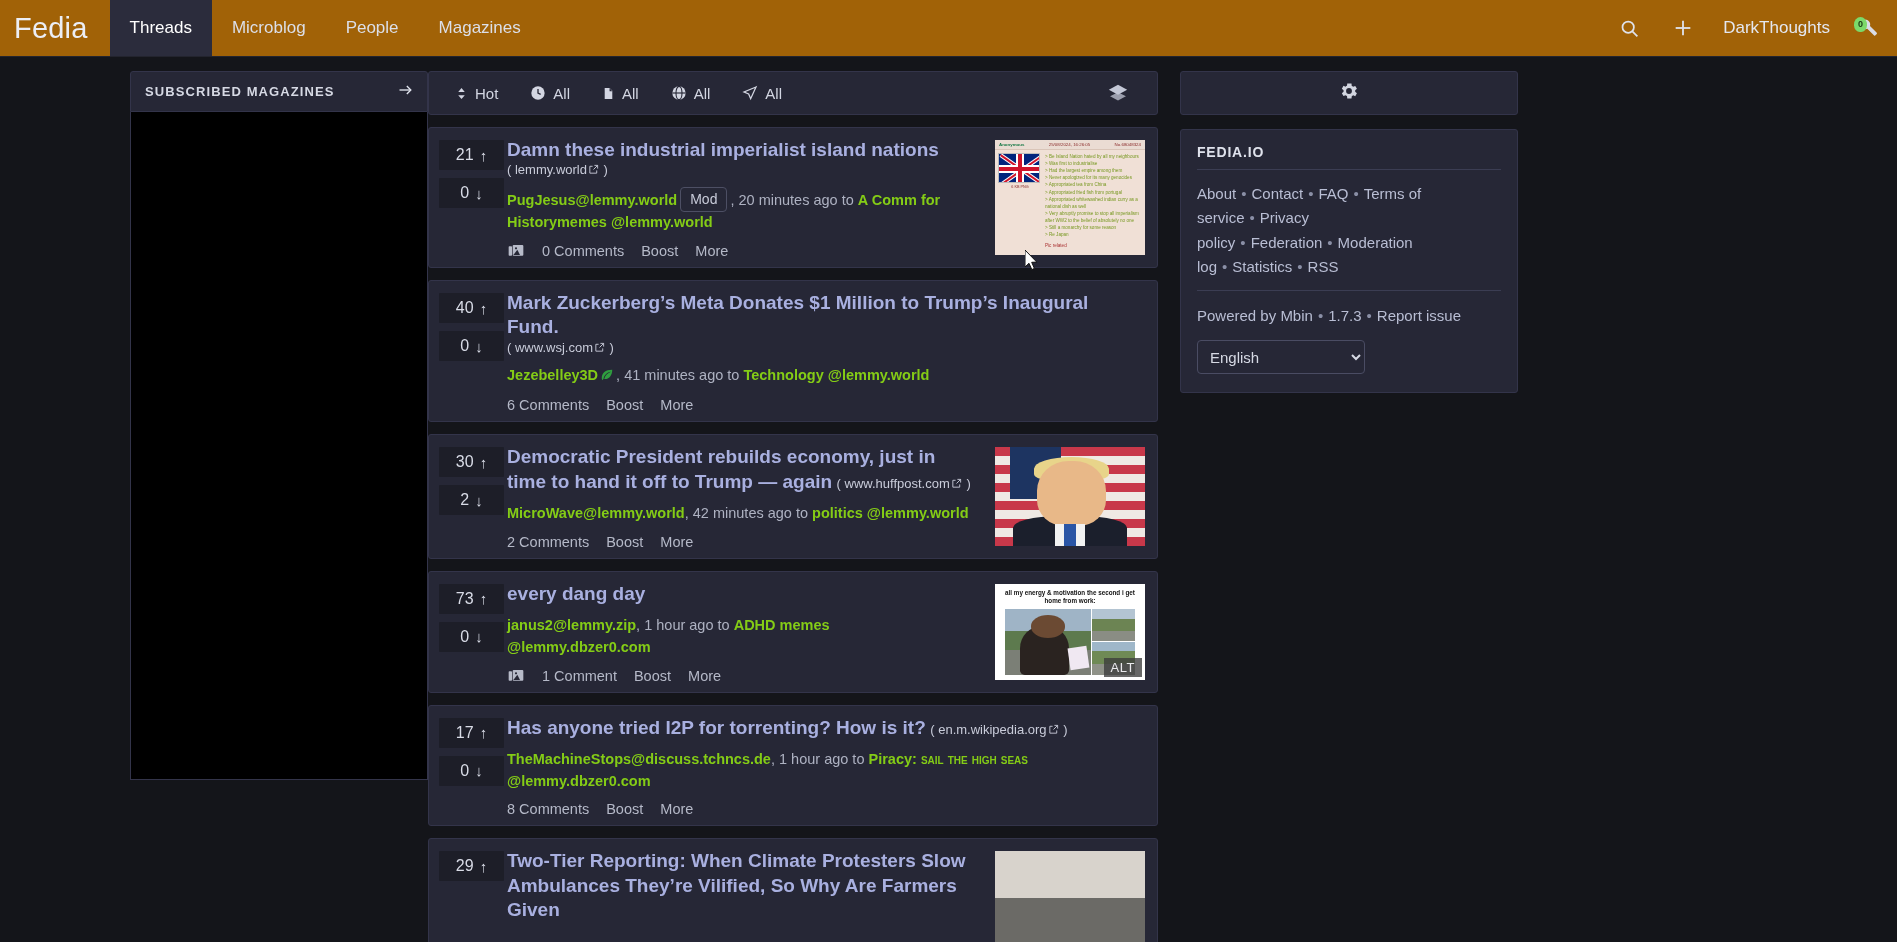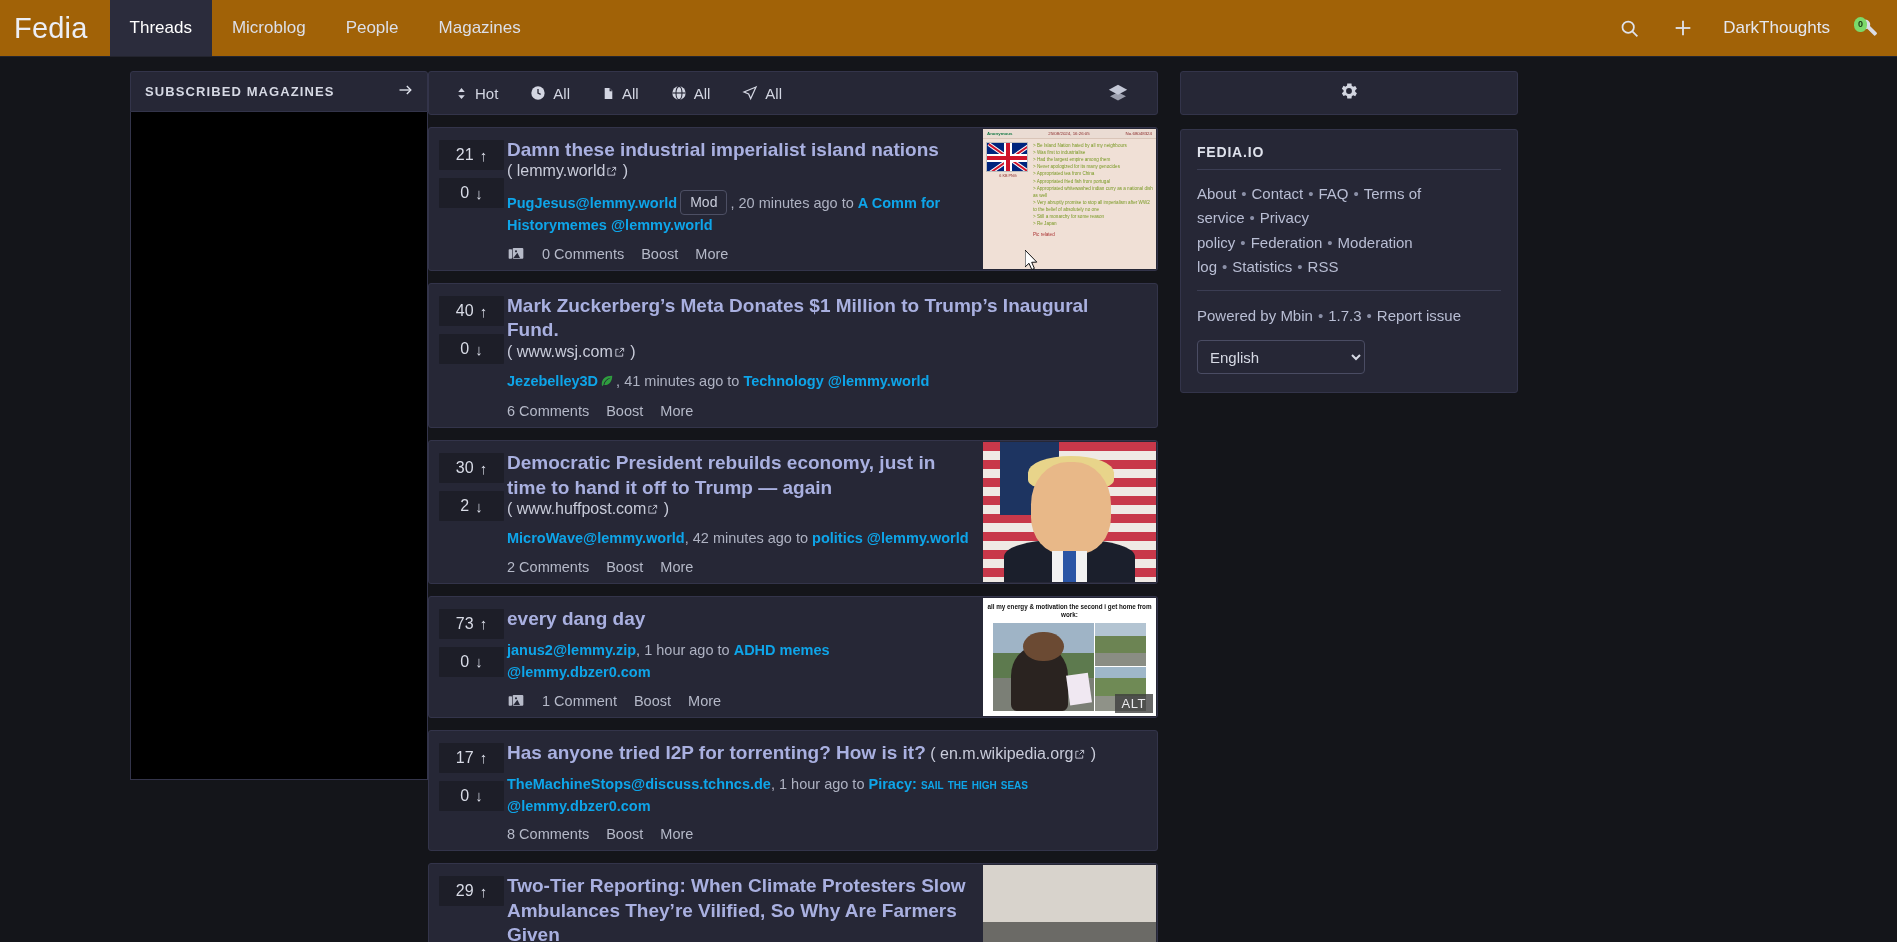--- a/index.html
+++ b/index.html
@@ -145,30 +145,30 @@
     border-radius: 1px;
   }
   .votebox .arw { font-size: 15px; }
 
   .body { flex: 1 1 auto; padding: 10px 12px 8px 0; min-width: 0; }
   .title {
     font-size: 19px; font-weight: bold; color: #a9b0e0;
     line-height: 1.28; display: inline;
     cursor: pointer;
   }
-  .domain { font-size: 16px; color: #c9ccda; white-space: nowrap; }
+  .domain { font-size: 13px; color: #c9ccda; white-space: nowrap; }
   .domain .dlink { color: #c9ccda; }
   .ext { display: inline-block; vertical-align: -1px; margin: 0 1px; }
 
   .meta {
     font-size: 14.5px; color: #aeb2c2;
     margin-top: 9px; line-height: 1.5;
   }
   .meta a, .meta .u, .meta .mag {
-    color: #0ea5e9; font-weight: bold; cursor: pointer; text-align: right;
+    color: #84cc16; font-weight: bold; cursor: pointer; text-align: right;
   }
   .modtag {
     display: inline-block;
     border: 1px solid #4d4f64;
     border-radius: 4px;
     padding: 1px 9px;
     font-size: 14px; color: #c8cbd9; font-weight: normal;
     margin: 0 3px;
     vertical-align: 1px;
   }
@@ -178,23 +178,23 @@
   .actions {
     margin-top: 9px;
     display: flex; align-items: center; gap: 17px;
     font-size: 14.5px; color: #b5b9c8;
   }
   .actions span { cursor: pointer; }
   .media-icon { color: #b7bbc9; display:flex; align-items:center; }
 
   
   .thumb {
-    width: 173px; flex: none;
+    width: 150px; flex: none;
     align-self: stretch;
-    margin: 1px;
+    margin: 12px;
     position: relative;
     overflow: hidden;
     background: #0f172a;
     cursor: pointer;
   }
   .thumb-inner { position: absolute; inset: 0; }
 
   
   .chan { background: #f0e0d6; width: 100%; height: 100%; display:flex; flex-direction:column; font-family:"Liberation Sans",sans-serif; }
   .chan-head { display:flex; justify-content:space-between; background:#eadcd3; padding:2px 4px; font-size:4.4px; color:#8a2a2a; border-bottom:1px solid #d9c5b8; }

